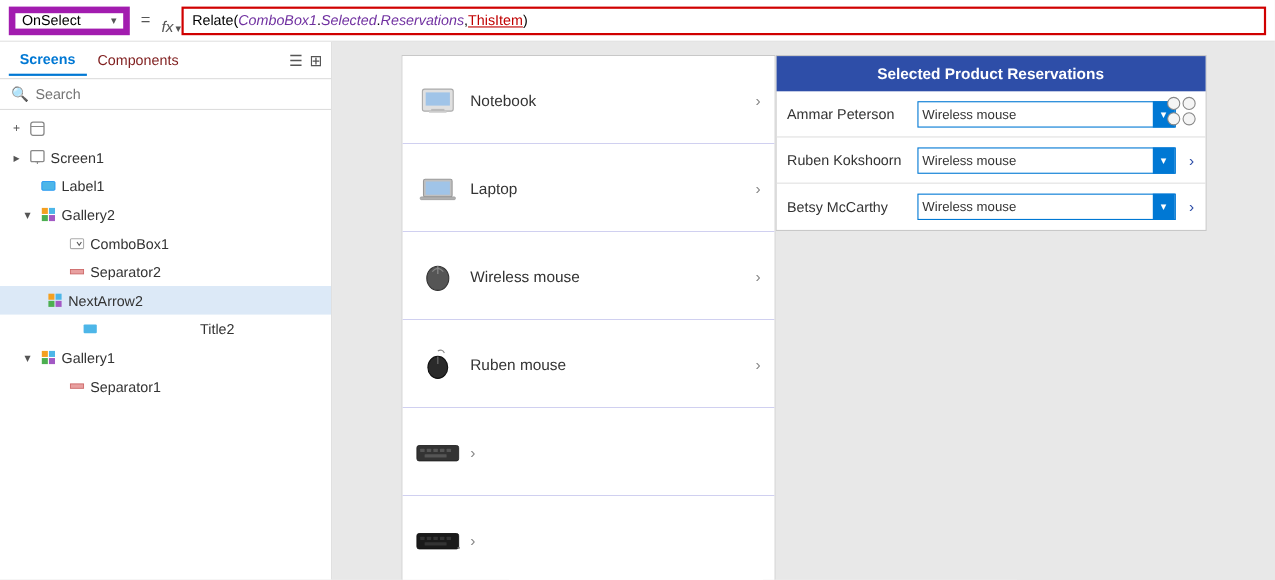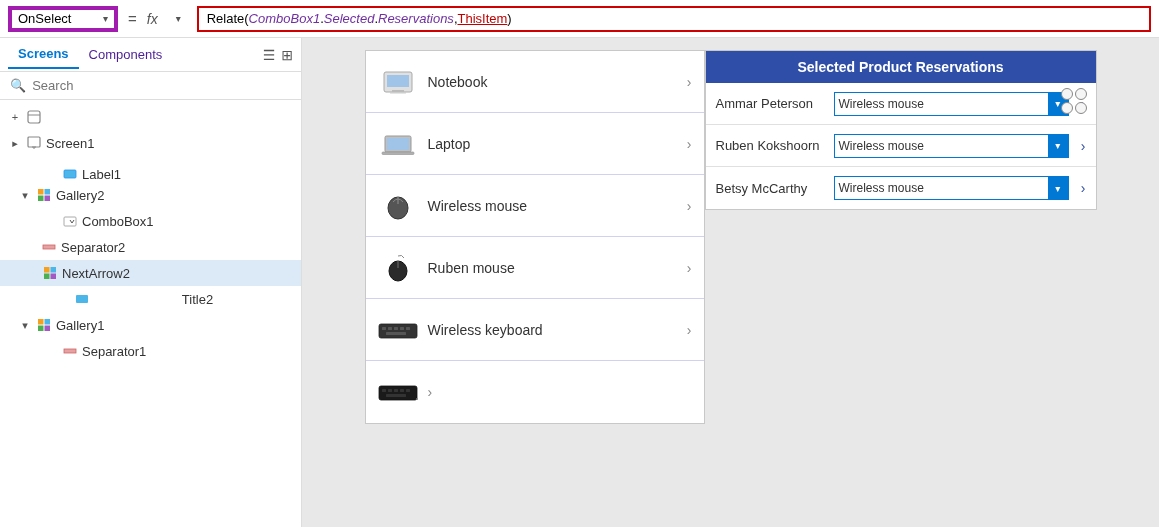--- a/index.html
+++ b/index.html
@@ -9,38 +9,38 @@
     .top-bar {
       display: flex;
       align-items: center;
       height: 38px;
       background: #fff;
       border-bottom: 1px solid #ddd;
       padding: 0 8px;
       gap: 6px;
     }
     .property-select {
-      border: 4px solid #a21caf;
+      border: 6px solid #a21caf;
       padding: 2px 6px;
       font-size: 13px;
       color: #000;
       background: #fff;
       width: 110px;
       height: 26px;
       display: flex;
       align-items: center;
       justify-content: space-between;
       cursor: pointer;
     }
     .property-select .chevron { font-size: 10px; color: #555; }
     .equals-sign { font-size: 15px; color: #555; padding: 0 4px; }
     .fx-area {
       display: flex;
-      align-items: center;
-      gap: 16px;
+      align-items: flex-end;
+      gap: 0;
       flex: 1;
     }
     .fx-label {
       font-style: italic;
       font-size: 14px;
       color: #555;
       margin-right: 2px;
     }
     .fx-chevron { font-size: 10px; color: #555; }
     .formula-box {
@@ -78,21 +78,21 @@
       align-items: center;
       border-bottom: 1px solid #ddd;
       padding: 0 8px;
       height: 34px;
       gap: 0;
     }
     .sidebar-tab {
       padding: 6px 10px;
       font-size: 13px;
       cursor: pointer;
-      color: #4c1d95;
+      color: #7f1d1d;
     }
     .sidebar-tab.active {
       color: #0078d4;
       border-bottom: 2px solid #0078d4;
       font-weight: 600;
     }
     .sidebar-tab-icons {
       margin-left: auto;
       display: flex;
       gap: 6px;
@@ -152,21 +152,21 @@
     .product-panel {
       width: 340px;
       background: #fff;
       border: 1px solid #c8c8c8;
       display: flex;
       flex-direction: column;
     }
     .product-item {
       display: flex;
       align-items: center;
-      height: 62px;
+      height: 80px;
       padding: 0 12px;
       border-bottom: 1px solid #d0d0f0;
       gap: 10px;
       background: #fff;
       cursor: pointer;
     }
     .product-item:last-child { border-bottom: none; }
     .product-icon {
       width: 40px;
       display: flex;
@@ -344,21 +344,21 @@
         <span class="icon">
           <svg width="14" height="14" viewBox="0 0 14 14">
               <rect x="1" y="1" width="12" height="10" rx="1" fill="none" stroke="#888" stroke-width="1.2"></rect>
               <line x1="5" y1="11" x2="9" y2="11" stroke="#888" stroke-width="1"></line>
               <line x1="7" y1="11" x2="7" y2="13" stroke="#888" stroke-width="1"></line>
             </svg>
         </span>
         <span class="label">Screen1</span>
       </div>
 
-      <div class="tree-item" style="padding-left: 44px; align-items: flex-end;">
+      <div class="tree-item" style="padding-left: 18px;">
         <span class="expand" style="width:14px;"></span>
         <span class="icon">
           <svg width="14" height="10" viewBox="0 0 14 10">
               <rect x="1" y="1" width="12" height="8" rx="1" fill="#4db6e8" stroke="#2196f3" stroke-width="0.8"></rect>
             </svg>
         </span>
         <span class="label">Label1</span>
       </div>
 
       <div class="tree-item" style="padding-left: 18px;">
@@ -378,21 +378,21 @@
         <span class="expand" style="width:14px;"></span>
         <span class="icon">
           <svg width="14" height="11" viewBox="0 0 14 11">
               <rect x="1" y="1" width="12" height="9" rx="1" fill="#fff" stroke="#aaa" stroke-width="1"></rect>
               <polyline points="9,4 11,7 13,4" fill="none" stroke="#555" stroke-width="1" transform="translate(-2,0)"></polyline>
             </svg>
         </span>
         <span class="label">ComboBox1</span>
       </div>
 
-      <div class="tree-item" style="padding-left: 23px;">
+      <div class="tree-item" style="padding-left: 44px;">
         <span class="expand" style="width:14px;"></span>
         <span class="icon">
           <svg width="14" height="10" viewBox="0 0 14 10">
               <rect x="1" y="3" width="12" height="4" fill="#e8a0a0" stroke="#c66" stroke-width="0.8"></rect>
             </svg>
         </span>
         <span class="label">Separator2</span>
       </div>
 
       <div class="tree-item selected" style="padding-left: 24px;">
@@ -503,21 +503,20 @@
             <svg width="40" height="22" viewBox="0 0 40 22">
                 <rect x="1" y="5" width="38" height="14" rx="2" fill="#333" stroke="#222" stroke-width="0.8"></rect>
                 <rect x="4" y="8" width="4" height="3" rx="0.5" fill="#555"></rect>
                 <rect x="10" y="8" width="4" height="3" rx="0.5" fill="#555"></rect>
                 <rect x="16" y="8" width="4" height="3" rx="0.5" fill="#555"></rect>
                 <rect x="22" y="8" width="4" height="3" rx="0.5" fill="#555"></rect>
                 <rect x="28" y="8" width="4" height="3" rx="0.5" fill="#555"></rect>
                 <rect x="8" y="13" width="20" height="3" rx="0.5" fill="#555"></rect>
               </svg>
           </div>
-          <span class="product-label">Wireless keyboard</span>
           <span class="chevron-right">›</span>
         </div>
 
         <div class="product-item">
           <div class="product-icon">
             <svg width="40" height="22" viewBox="0 0 40 22">
                 <rect x="1" y="5" width="38" height="14" rx="2" fill="#1a1a1a" stroke="#111" stroke-width="0.8"></rect>
                 <rect x="4" y="8" width="4" height="3" rx="0.5" fill="#333"></rect>
                 <rect x="10" y="8" width="4" height="3" rx="0.5" fill="#333"></rect>
                 <rect x="16" y="8" width="4" height="3" rx="0.5" fill="#333"></rect>

